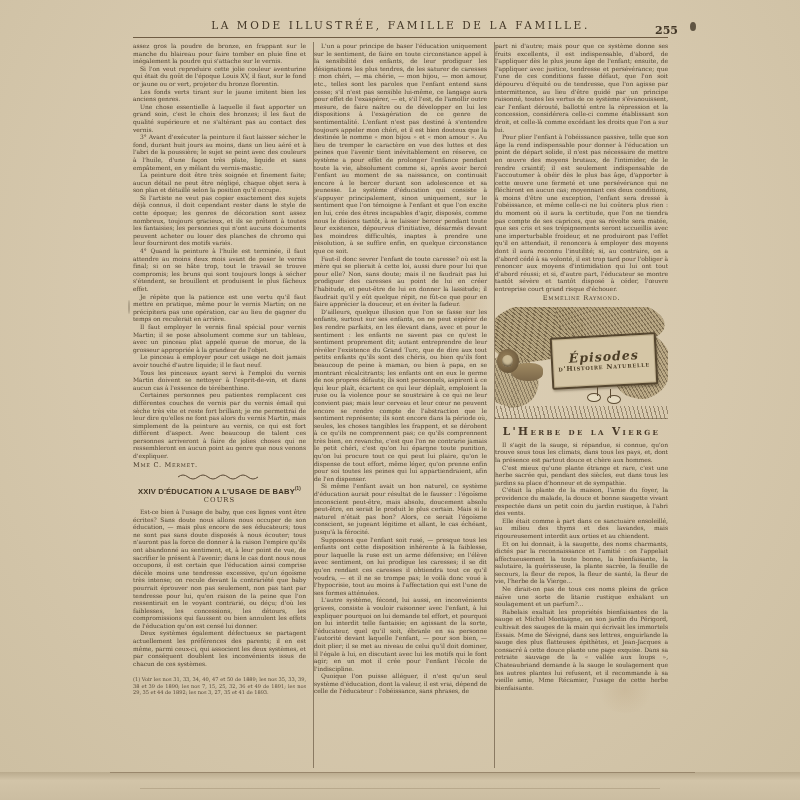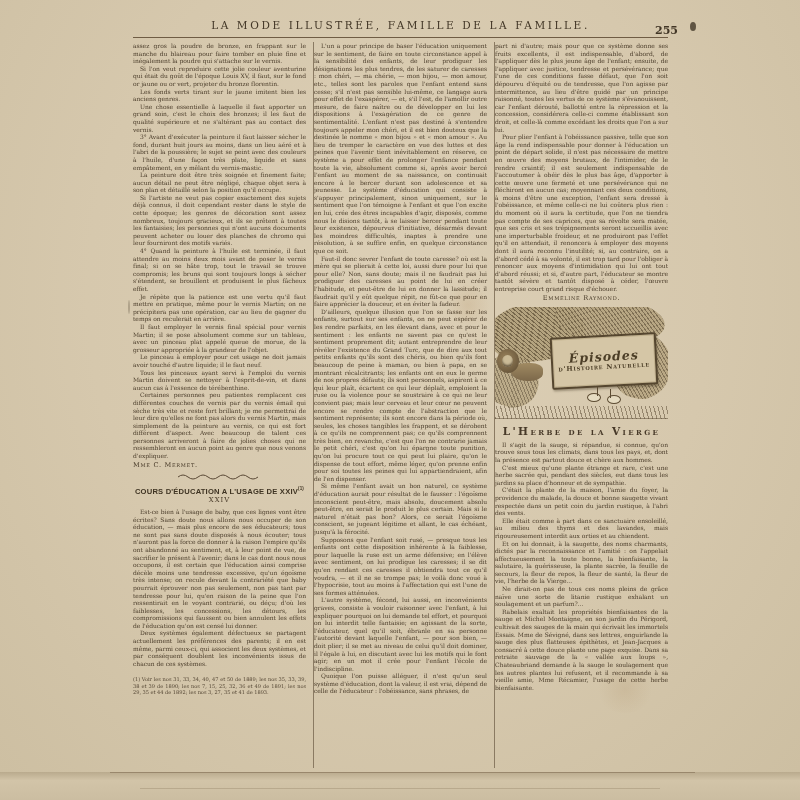--- a/index.html
+++ b/index.html
@@ -151,23 +151,23 @@
           <p>Il faut employer le vernis final spécial pour vernis Martin; il se pose absolument comme sur un tableau, avec un pinceau plat appelé queue de morue, de la grosseur appropriée à la grandeur de l'objet.</p>
           <p>Le pinceau à employer pour cet usage ne doit jamais avoir touché d'autre liquide; il le faut neuf.</p>
           <p>Tous les pinceaux ayant servi à l'emploi du vernis Martin doivent se nettoyer à l'esprit-de-vin, et dans aucun cas à l'essence de térébenthine.</p>
           <p>Certaines personnes peu patientes remplacent ces différentes couches de vernis par du vernis émail qui sèche très vite et reste fort brillant; je me permettrai de leur dire qu'elles ne font pas alors du vernis Martin, mais simplement de la peinture au vernis, ce qui est fort différent d'aspect. Avec beaucoup de talent ces personnes arriveront à faire de jolies choses qui ne ressembleront en aucun point au genre que nous venons d'expliquer.</p>
         </div>
       <div class="signature" data-bind="col1.signature">Mme C. Mermet.</div>
       <svg class="divider" width="86" height="7" viewBox="0 0 86 7">
         <path d="M1 4 q5 -4 10 0 t10 0 t10 0 t10 0 t10 0 t10 0 t10 0 t10 0" stroke="#5a4936" stroke-width="1" fill="none"></path>
       </svg>
       <div class="section-title">
-        <span data-bind="col1.section.title">COURS D'ÉDUCATION A L'USAGE DE XXIV</span><sup data-bind="col1.section.title_ref">(1)</sup>
+        <span data-bind="col1.section.title">XXIV D'ÉDUCATION A L'USAGE DE BABY</span><sup data-bind="col1.section.title_ref">(1)</sup>
       </div>
-      <div class="chapter" data-bind="col1.section.chapter">XXIV</div>
+      <div class="chapter" data-bind="col1.section.chapter">COURS</div>
       <div data-bind-list="col1.paragraphs_education">
           <p>Est-ce bien à l'usage de baby, que ces lignes vont être écrites? Sans doute nous allons nous occuper de son éducation, — mais plus encore de ses éducateurs; tous ne sont pas sans doute disposés à nous écouter; tous n'auront pas la force de donner à la raison l'empire qu'ils ont abandonné au sentiment, et, à leur point de vue, de sacrifier le présent à l'avenir; dans le cas dont nous nous occupons, il est certain que l'éducation ainsi comprise décèle moins une tendresse excessive, qu'un égoïsme très intense; on recule devant la contrariété que baby pourrait éprouver non pas seulement, non pas tant par tendresse pour lui, qu'en raison de la peine que l'on ressentirait en le voyant contrarié, ou déçu; d'où les faiblesses, les concessions, les détours, les compromissions qui faussent ou bien annulent les effets de l'éducation qu'on est censé lui donner.</p>
           <p>Deux systèmes également défectueux se partagent actuellement les préférences des parents; il en est même, parmi ceux-ci, qui associent les deux systèmes, et par conséquent doublent les inconvénients issus de chacun de ces systèmes.</p>
         </div>
       <div class="footnote" data-bind="col1.footnote">(1) Voir les nos 31, 33, 34, 40, 47 et 50 de 1889; les nos 35, 33, 39, 38 et 39 de 1890; les nos 7, 15, 25, 32, 36 et 49 de 1891; les nos 29, 35 et 44 de 1892; les nos 3, 27, 35 et 41 de 1893.</div>
     </div>
 
     <div class="col mid">
       <div data-bind-list="col2.paragraphs">
           <p>L'un a pour principe de baser l'éducation uniquement sur le sentiment, de faire en toute circonstance appel à la sensibilité des enfants, de leur prodiguer les désignations les plus tendres, de les saturer de caresses : mon chéri, — ma chérie, — mon bijou, — mon amour, etc., telles sont les paroles que l'enfant entend sans cesse; s'il n'est pas sensible lui-même, ce langage aura pour effet de l'exaspérer, — et, s'il l'est, de l'amollir outre mesure, de faire naître ou de développer en lui les dispositions à l'exagération de ce genre de sentimentalité. L'enfant n'est pas destiné à s'entendre toujours appeler mon chéri, et il est bien douteux que la destinée le nomme « mon bijou » et « mon amour ». Au lieu de tremper le caractère en vue des luttes et des peines que l'avenir tient inévitablement en réserve, ce système a pour effet de prolonger l'enfance pendant toute la vie, absolument comme si, après avoir bercé l'enfant au moment de sa naissance, on continuait encore à le bercer durant son adolescence et sa jeunesse. Le système d'éducation qui consiste à s'appuyer principalement, sinon uniquement, sur le sentiment que l'on témoigne à l'enfant et que l'on excite en lui, crée des êtres incapables d'agir, disposés, comme nous le disions tantôt, à se laisser bercer pendant toute leur existence, dépourvus d'initiative, désarmés devant les moindres difficultés, inaptes à prendre une résolution, à se suffire enfin, en quelque circonstance que ce soit.</p>

